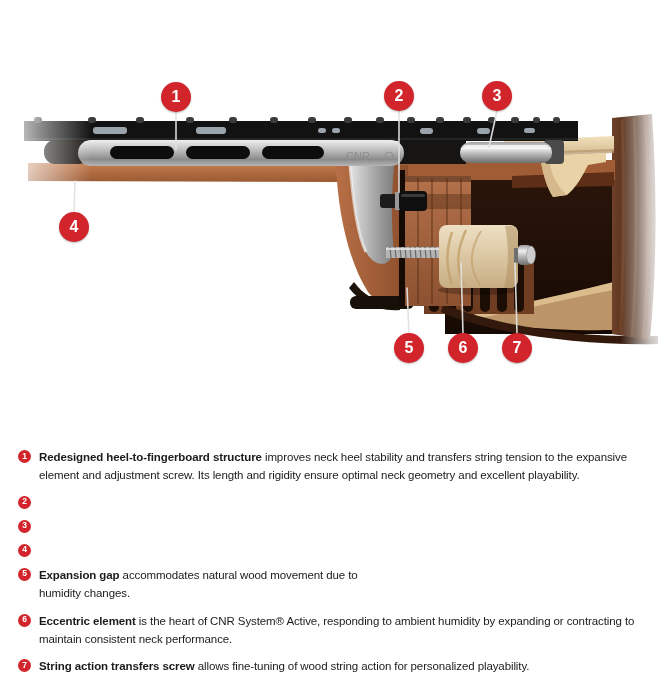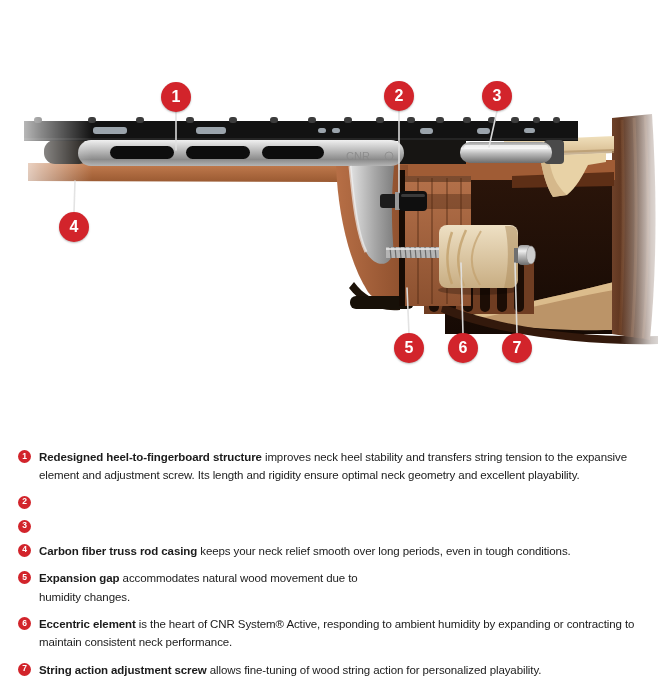--- a/index.html
+++ b/index.html
@@ -249,29 +249,28 @@
       <span class="txt"><b>Redesigned heel-to-fingerboard structure</b><span> improves neck heel stability and transfers string tension to the expansive element and adjustment screw. Its length and rigidity ensure optimal neck geometry and excellent playability.</span></span>
     </div>
     <div class="item">
       <span class="bullet">2</span>
     </div>
     <div class="item">
       <span class="bullet">3</span>
     </div>
     <div class="item">
       <span class="bullet">4</span>
-      <span class="txt"><b>Carbon fiber truss rod casing</b><span> keeps your neck relief smooth over long periods, even in tough conditions.</span></span>
     </div>
     <div class="item">
       <span class="bullet">5</span>
       <span class="txt narrow"><b>Expansion gap</b><span> accommodates natural wood movement due to humidity changes.</span></span>
     </div>
     <div class="item">
       <span class="bullet">6</span>
       <span class="txt"><b>Eccentric element</b><span> is the heart of CNR System® Active, responding to ambient humidity by expanding or contracting to maintain consistent neck performance.</span></span>
     </div>
     <div class="item">
       <span class="bullet">7</span>
-      <span class="txt"><b>String action adjustment screw</b><span> allows fine-tuning of wood string action for personalized playability.</span></span>
+      <span class="txt"><b>String action transfers screw</b><span> allows fine-tuning of wood string action for personalized playability.</span></span>
     </div>
   </div>
 
 </div>
 
 </body></html>

